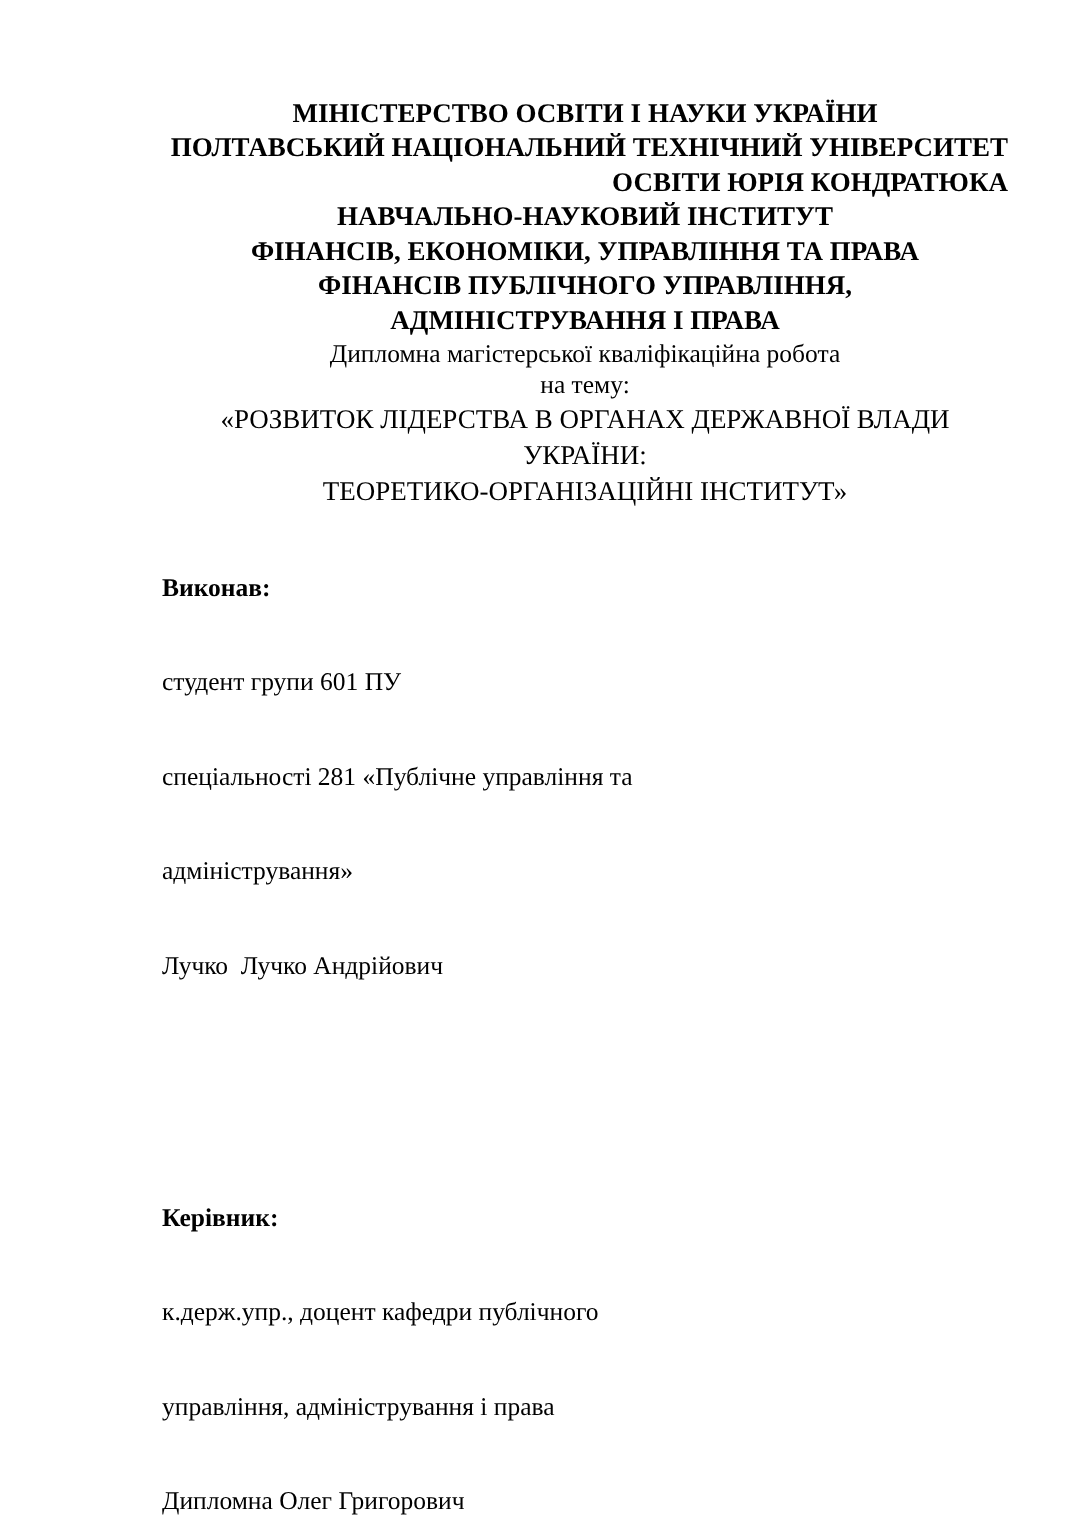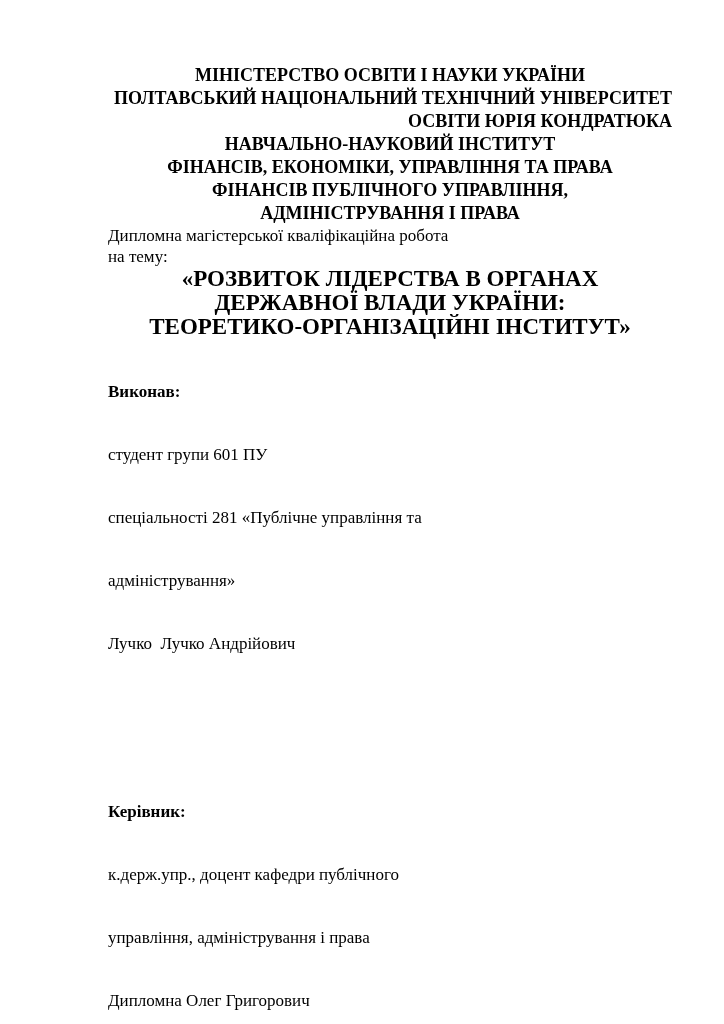--- a/index.html
+++ b/index.html
@@ -29,31 +29,33 @@
   }
   .ministry   { margin-top: 0; }
   .university { margin-top: 20px; text-align: right; }
   .institute  { margin-top: 30px; }
   .department { margin-top: 22px; }
 
   .worktype {
     margin-top: 52px;
     font-size: 17px;
     line-height: 21px;
+    text-align: center;
   }
   .theme {
     margin-top: 7px;
     font-size: 17px;
     line-height: 21px;
+    text-align: center;
   }
   .title {
     margin-top: 20px;
-    font-size: 23px;
+    font-size: 18px;
     line-height: 24px;
-    font-weight: bold;
+    font-weight: normal;
     text-align: center;
   }
 
   .credits {
     margin-top: 131px;
     margin-left: 233px;
     font-size: 17px;
     line-height: 21px;
     text-align: left;
     white-space: pre-wrap;

